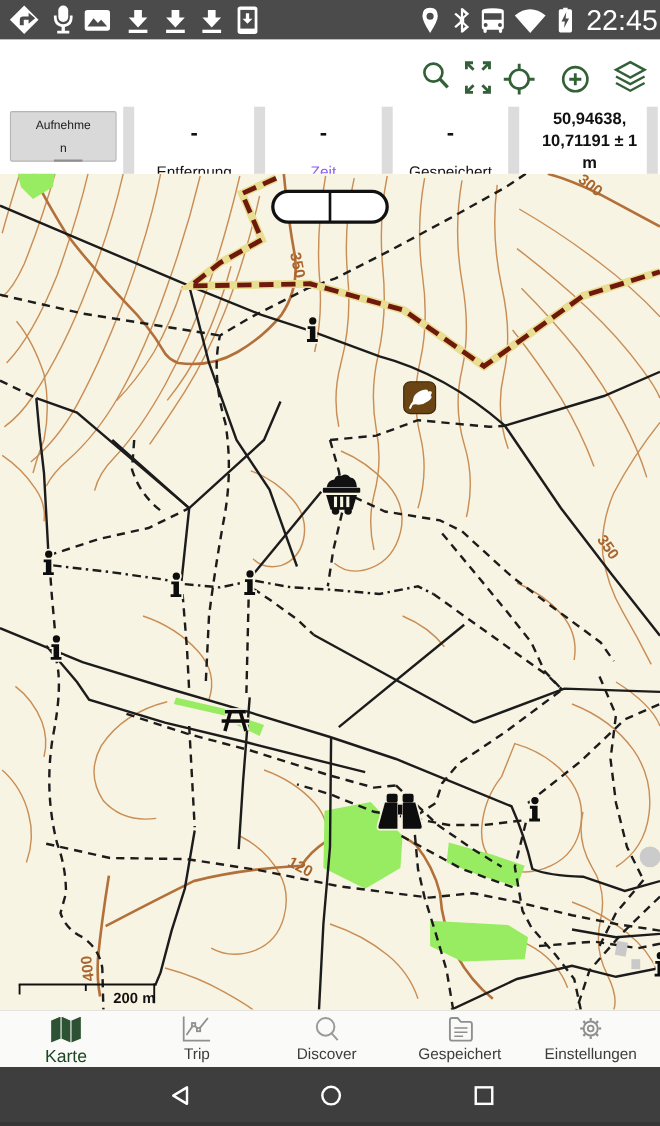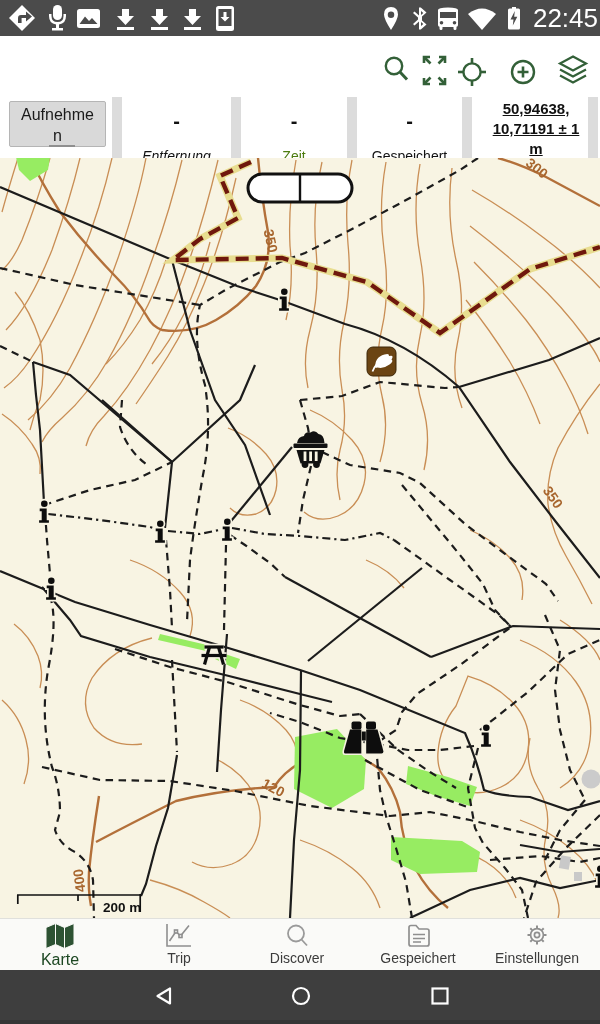--- a/index.html
+++ b/index.html
@@ -79,45 +79,45 @@
 <path d="M517.5 30 L528.5 30 M523 24.5 L523 35.5" stroke-width="2.6"></path>
 
 <path d="M573 14.5 L586 21.5 L573 28.5 L560 21.5 Z" stroke-width="2.2"></path>
 <path d="M560 27.5 L573 34.5 L586 27.5" stroke-width="2.2"></path>
 <path d="M560 33.5 L573 40.5 L586 33.5" stroke-width="2.2"></path>
 </g>
 </svg>
 
 <div class="abs" style="left:0;top:97px;width:600px;height:61px;background:#fff;"></div>
 
-<div class="abs" style="left:9px;top:101px;width:97px;height:46px;background:#d9d9d9;border:1px solid #b5b5b5;border-radius:2px;text-align:center;font-size:16px;color:#1a1a1a;line-height:21px;padding-top:2px;box-sizing:border-box;">Aufnehme<br>n</div>
+<div class="abs" style="left:9px;top:101px;width:97px;height:46px;background:#d9d9d9;border:1px solid #b5b5b5;border-radius:2px;text-align:center;font-size:11px;color:#1a1a1a;line-height:21px;padding-top:2px;box-sizing:border-box;">Aufnehme<br>n</div>
 <div class="abs" style="left:49px;top:145px;width:26px;height:2px;background:#8f8f8f;"></div>
 
 <div class="abs" style="left:112px;top:97px;width:10px;height:61px;background:#dcdcdc;"></div>
 <div class="abs" style="left:231px;top:97px;width:10px;height:61px;background:#dcdcdc;"></div>
 <div class="abs" style="left:347px;top:97px;width:10px;height:61px;background:#dcdcdc;"></div>
 <div class="abs" style="left:462px;top:97px;width:10px;height:61px;background:#dcdcdc;"></div>
 <div class="abs" style="left:588px;top:97px;width:10px;height:61px;background:#dcdcdc;"></div>
 
 <div class="abs" style="left:122px;top:97px;width:109px;height:61px;overflow:hidden;">
 <div style="text-align:center;font-size:20px;font-weight:bold;color:#111;margin-top:13px;">-</div>
-<div style="text-align:center;font-size:14px;color:#111;margin-top:15px;font-style:italic;">Entfernung</div>
+<div style="text-align:center;font-size:14px;color:#111;margin-top:15px;">Entfernung</div>
 </div>
 
 <div class="abs" style="left:241px;top:97px;width:106px;height:61px;overflow:hidden;">
 <div style="text-align:center;font-size:20px;font-weight:bold;color:#111;margin-top:13px;">-</div>
-<div style="text-align:center;font-size:14px;color:#4d7c0f;margin-top:15px;">Zeit</div>
+<div style="text-align:center;font-size:14px;color:#8b5cf6;margin-top:15px;">Zeit</div>
 </div>
 
 <div class="abs" style="left:357px;top:97px;width:105px;height:61px;overflow:hidden;">
 <div style="text-align:center;font-size:20px;font-weight:bold;color:#111;margin-top:13px;">-</div>
 <div style="text-align:center;font-size:14px;color:#111;margin-top:15px;">Gespeichert</div>
 </div>
 
-<div class="abs" style="left:472px;top:97px;width:128px;height:61px;overflow:hidden;font-weight:bold;font-size:15px;color:#111;text-align:center;line-height:20px;padding-top:2px;box-sizing:border-box;text-decoration:underline;">50,94638,<br>10,71191 ± 1<br>m</div>
+<div class="abs" style="left:472px;top:97px;width:128px;height:61px;overflow:hidden;font-weight:bold;font-size:15px;color:#111;text-align:center;line-height:20px;padding-top:2px;box-sizing:border-box;">50,94638,<br>10,71191 ± 1<br>m</div>
 
 <svg class="abs" style="left:0;top:158px;" width="600" height="760" viewBox="0 158 600 760">
 
 <rect x="0" y="158" width="600" height="760" fill="#f8f4e3"></rect>
 <defs>
 <g id="iico">
 <g stroke="#f8f4e3" stroke-width="3.4" fill="#f8f4e3">
 <circle cx="0.3" cy="-8.2" r="3.3"></circle>
 <path d="M -4.3 -3.4 L 2.7 -3.4 L 2.7 8.2 L 4.9 8.2 L 4.9 10.8 L -4.9 10.8 L -4.9 8.2 L -2.3 8.2 L -2.3 -0.8 L -4.3 -0.8 Z"></path>
 </g>

